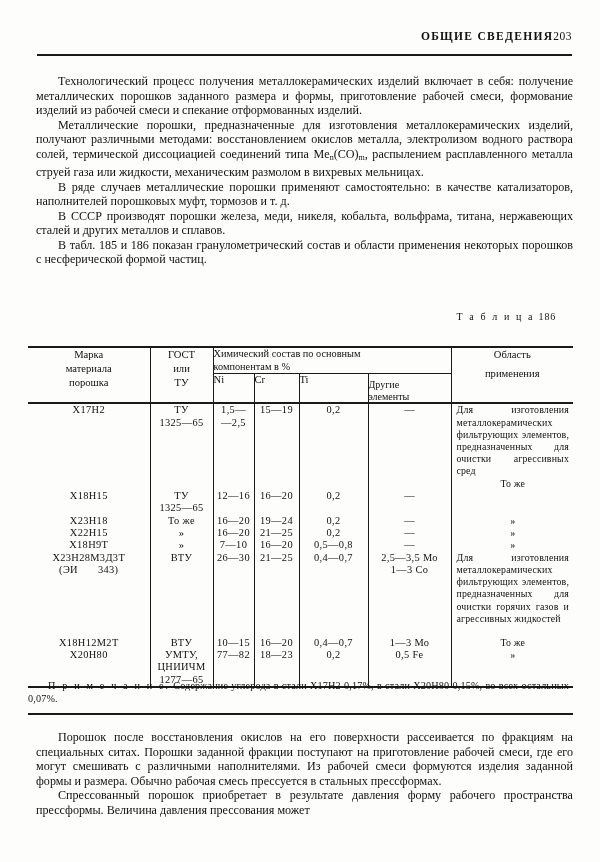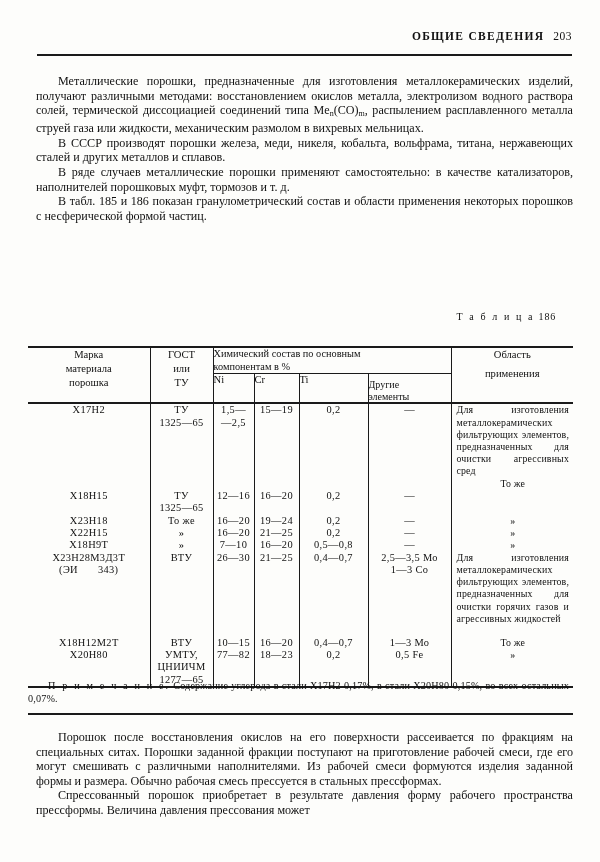--- a/index.html
+++ b/index.html
@@ -22,21 +22,21 @@
   .runhead {
     position: absolute;
     top: 30px;
     right: 28px;
     font-family: "Liberation Serif", serif;
     font-size: 11.5px;
     letter-spacing: 1.3px;
     white-space: nowrap;
   }
   .runhead .ttl { font-variant: normal; font-weight: bold; }
-  .runhead .pno { margin-left: 9px; letter-spacing: 0.5px; }
+  .runhead .pno { letter-spacing: 0.5px; }
   .runhead-rule {
     position: absolute;
     top: 54px;
     left: 37px;
     right: 28px;
     height: 2px;
     background: #1a1a1a;
   }
 
   
@@ -185,23 +185,24 @@
 <body>
 
 <div class="page">
 
   <div class="runhead">
     <span class="ttl">ОБЩИЕ СВЕДЕНИЯ</span><span class="pno">203</span>
   </div>
   <div class="runhead-rule"></div>
 
   <div class="bodytext" id="para-block-top">
+    <p>Технологический процесс получения металлокерамических изделий включает в себя: получение металлических порошков заданного размера и формы, приготовление рабочей смеси, формование изделий из рабочей смеси и спекание отформованных изделий.</p>
     <p><span>Металлические порошки, предназначенные для изготовления металлокерамических изделий, получают различными методами: восстановлением окислов металла, электролизом водного раствора солей, термической диссоциацией соединений типа </span><span class="formula"><span>Me</span><sub>n</sub><span>(CO)</span><sub>m</sub></span><span>, распылением расплавленного металла струей газа или жидкости, механическим размолом в вихревых мельницах.</span></p>
+    <p>В ряде случаев металлические порошки применяют самостоятельно: в качестве катализаторов, наполнителей порошковых муфт, тормозов и т. д.</p>
     <p>В СССР производят порошки железа, меди, никеля, кобальта, вольфрама, титана, нержавеющих сталей и других металлов и сплавов.</p>
-    <p>В ряде случаев металлические порошки применяют самостоятельно: в качестве катализаторов, наполнителей порошковых муфт, тормозов и т. д.</p>
     <p>В табл. 185 и 186 показан гранулометрический состав и области применения некоторых порошков с несферической формой частиц.</p>
   </div>
 
   <div class="tbl-number">
     <span>Т а б л и ц а</span><span class="num">186</span>
   </div>
 
 
   <div class="tbl-wrap">
     <table class="maintbl">

